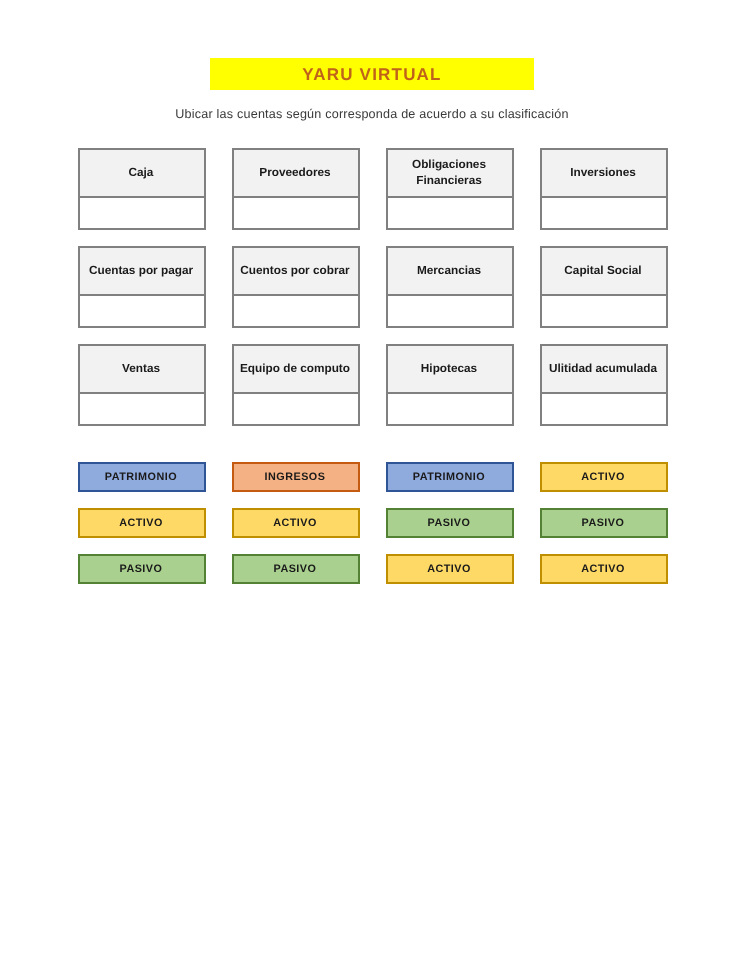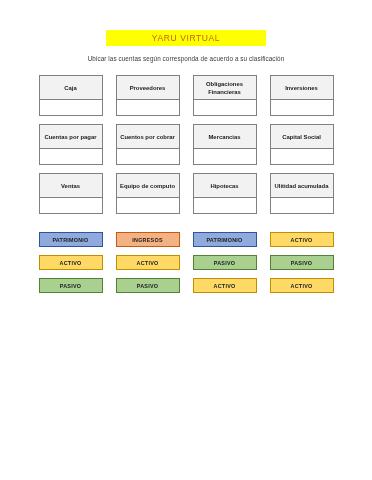--- a/index.html
+++ b/index.html
@@ -26,21 +26,21 @@
   .title-wrap {
     width: 100%;
     text-align: center;
     margin-top: 27px;
   }
   .title-band {
     display: inline-block;
     background: #ffff00;
     color: #c0631a;
     font-size: 8.5px;
-    font-weight: normal;
+    font-weight: bold;
     letter-spacing: 0.6px;
     padding: 3px 46px 3px 46px;
     line-height: 10px;
   }
 
   
   .instruction {
     text-align: center;
     font-size: 6.3px;
     color: #3a3a3a;

